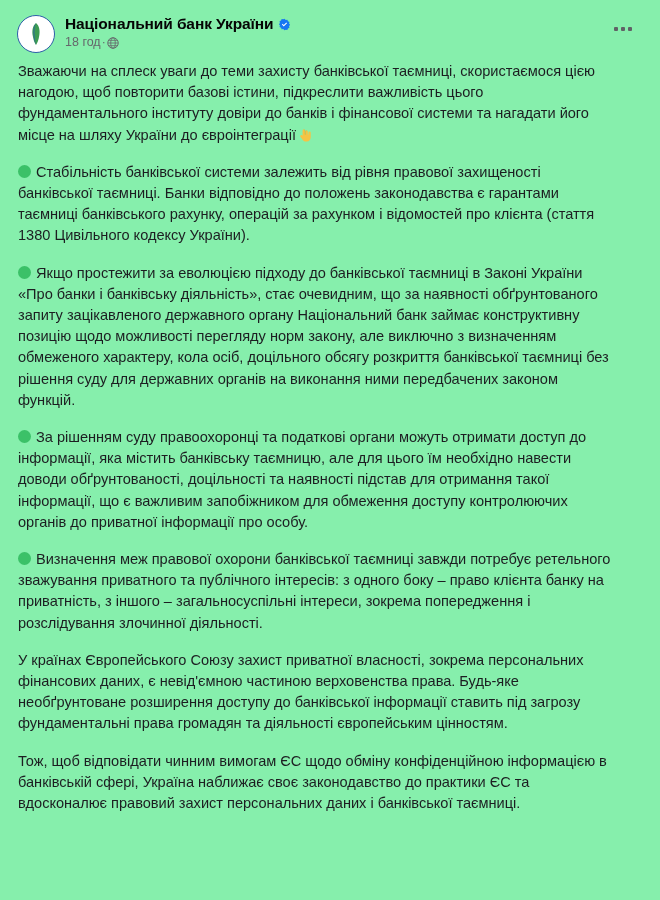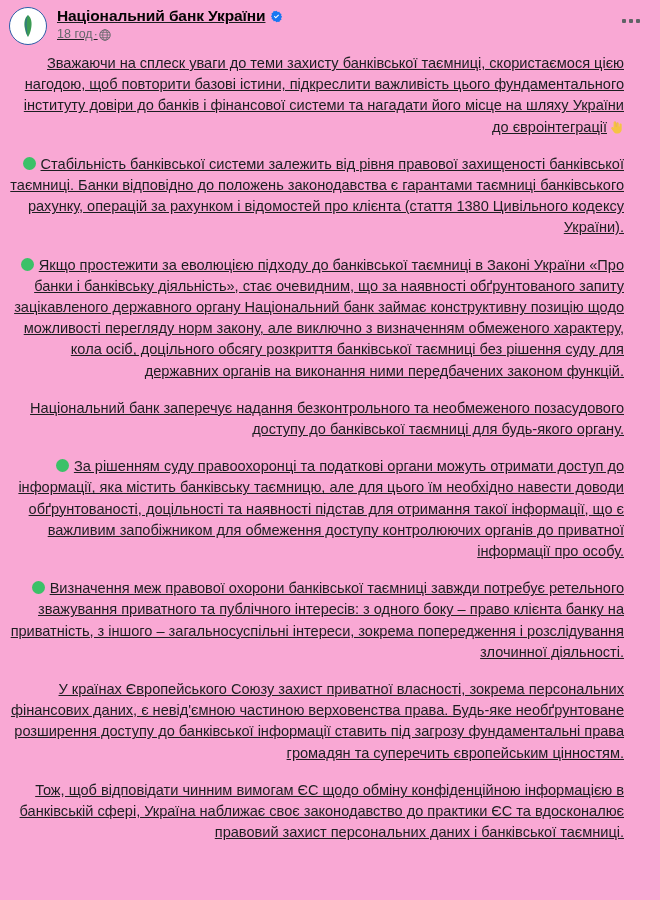--- a/index.html
+++ b/index.html
@@ -14,24 +14,23 @@
     height: 900px;
     font-family: "Liberation Sans", "DejaVu Sans", sans-serif;
     color: #1c1e21;
     overflow: hidden;
     position: relative;
   }
 
   .post {
     width: 660px;
     height: 900px;
-    background: #f9a8d4;
-    padding: 0;
-    position: relative;
-    text-decoration: underline;
+    background: #86efac;
+    padding: 8px;
+    position: relative;
   }
 
   
   .post-header {
     display: flex;
     align-items: flex-start;
     padding: 6px 10px 0 9px;
     height: 50px;
     position: relative;
   }
@@ -131,21 +130,21 @@
   .post-body {
     padding: 3px 36px 0 10px;
     font-size: 14.6px;
     line-height: 21.2px;
     color: #1c1e21;
     letter-spacing: -0.02px;
   }
 
   .post-body p {
     margin: 0 0 16px 0;
-    text-align: right;
+    text-align: left;
   }
   .post-body p:last-child { margin-bottom: 0; }
 
   
   .bullet-green {
     display: inline-block;
     width: 13px;
     height: 13px;
     border-radius: 50%;
     background: #3bc168;
@@ -221,35 +220,32 @@
     </p>
 
     <p>
       <span class="bullet-green"></span><span>Стабільність банківської системи залежить від рівня правової захищеності банківської таємниці. Банки відповідно до положень законодавства є гарантами таємниці банківського рахунку, операцій за рахунком і відомостей про клієнта (стаття 1380 Цивільного кодексу України).</span>
     </p>
 
     <p>
       <span class="bullet-green"></span><span>Якщо простежити за еволюцією підходу до банківської таємниці в Законі України «Про банки і банківську діяльність», стає очевидним, що за наявності обґрунтованого запиту зацікавленого державного органу Національний банк займає конструктивну позицію щодо можливості перегляду норм закону, але виключно з визначенням обмеженого характеру, кола осіб, доцільного обсягу розкриття банківської таємниці без рішення суду для державних органів на виконання ними передбачених законом функцій.</span>
     </p>
 
-    <p>
-      <span>Національний банк заперечує надання безконтрольного та необмеженого позасудового доступу до банківської таємниці для будь-якого органу.</span>
-    </p>
 
     <p>
       <span class="bullet-green"></span><span>За рішенням суду правоохоронці та податкові органи можуть отримати доступ до інформації, яка містить банківську таємницю, але для цього їм необхідно навести доводи обґрунтованості, доцільності та наявності підстав для отримання такої інформації, що є важливим запобіжником для обмеження доступу контролюючих органів до приватної інформації про особу.</span>
     </p>
 
     <p>
       <span class="bullet-green"></span><span>Визначення меж правової охорони банківської таємниці завжди потребує ретельного зважування приватного та публічного інтересів: з одного боку – право клієнта банку на приватність, з іншого – загальносуспільні інтереси, зокрема попередження і розслідування злочинної діяльності.</span>
     </p>
 
 
     <p>
-      <span>У країнах Європейського Союзу захист приватної власності, зокрема персональних фінансових даних, є невід'ємною частиною верховенства права. Будь-яке необґрунтоване розширення доступу до банківської інформації ставить під загрозу фундаментальні права громадян та суперечить європейським цінностям.</span>
+      <span>У країнах Європейського Союзу захист приватної власності, зокрема персональних фінансових даних, є невід'ємною частиною верховенства права. Будь-яке необґрунтоване розширення доступу до банківської інформації ставить під загрозу фундаментальні права громадян та діяльності європейським цінностям.</span>
     </p>
 
     <p>
       <span>Тож, щоб відповідати чинним вимогам ЄС щодо обміну конфіденційною інформацією в банківській сфері, Україна наближає своє законодавство до практики ЄС та вдосконалює правовий захист персональних даних і банківської таємниці.</span>
     </p>
 
   </div>
 </div>
 
 </body></html>

